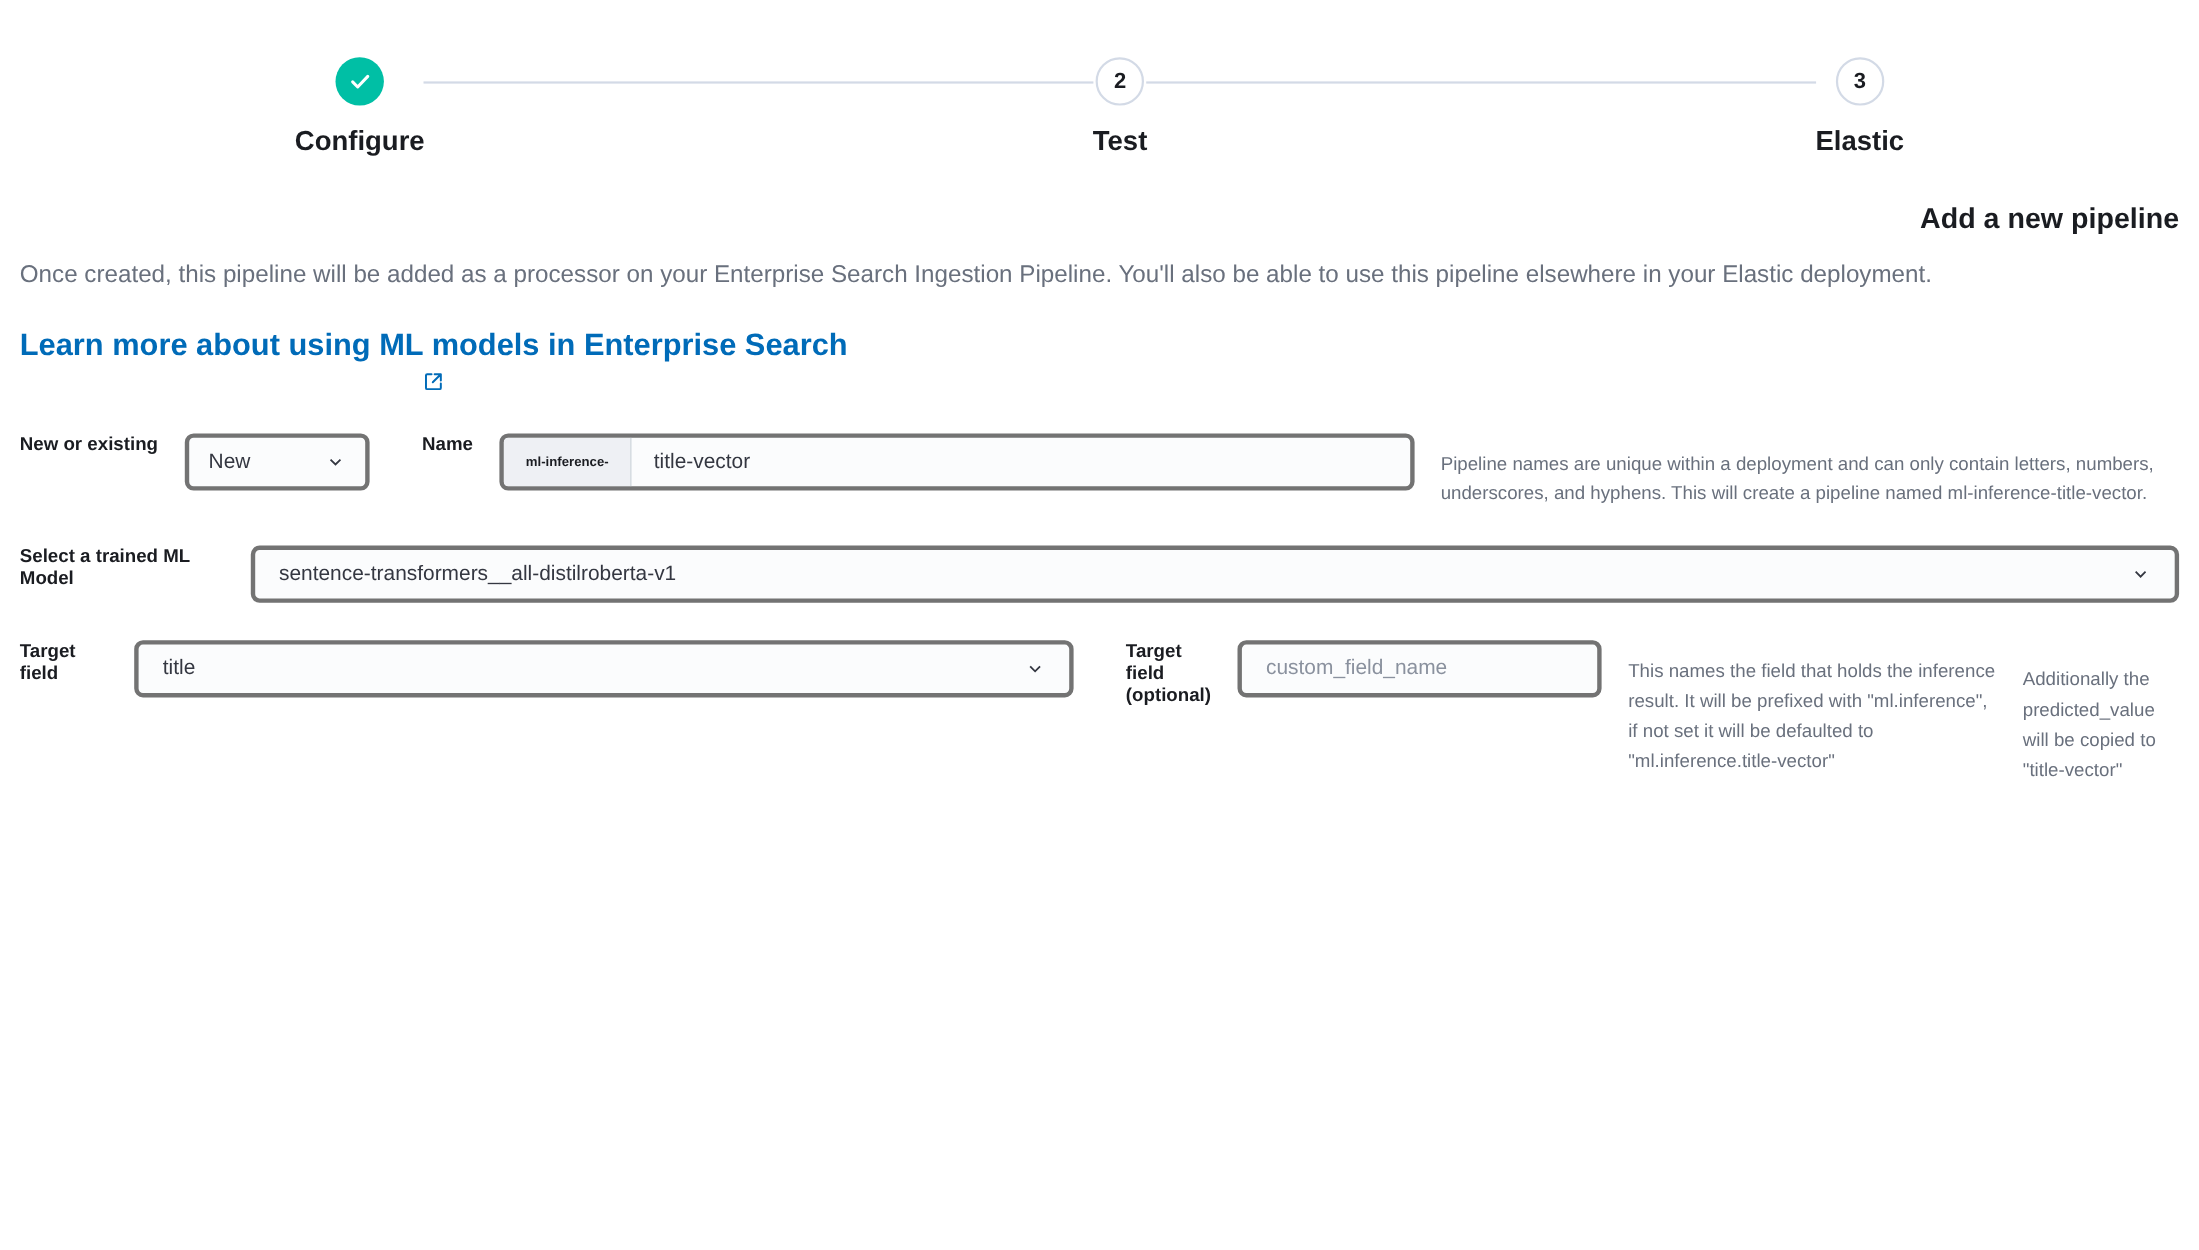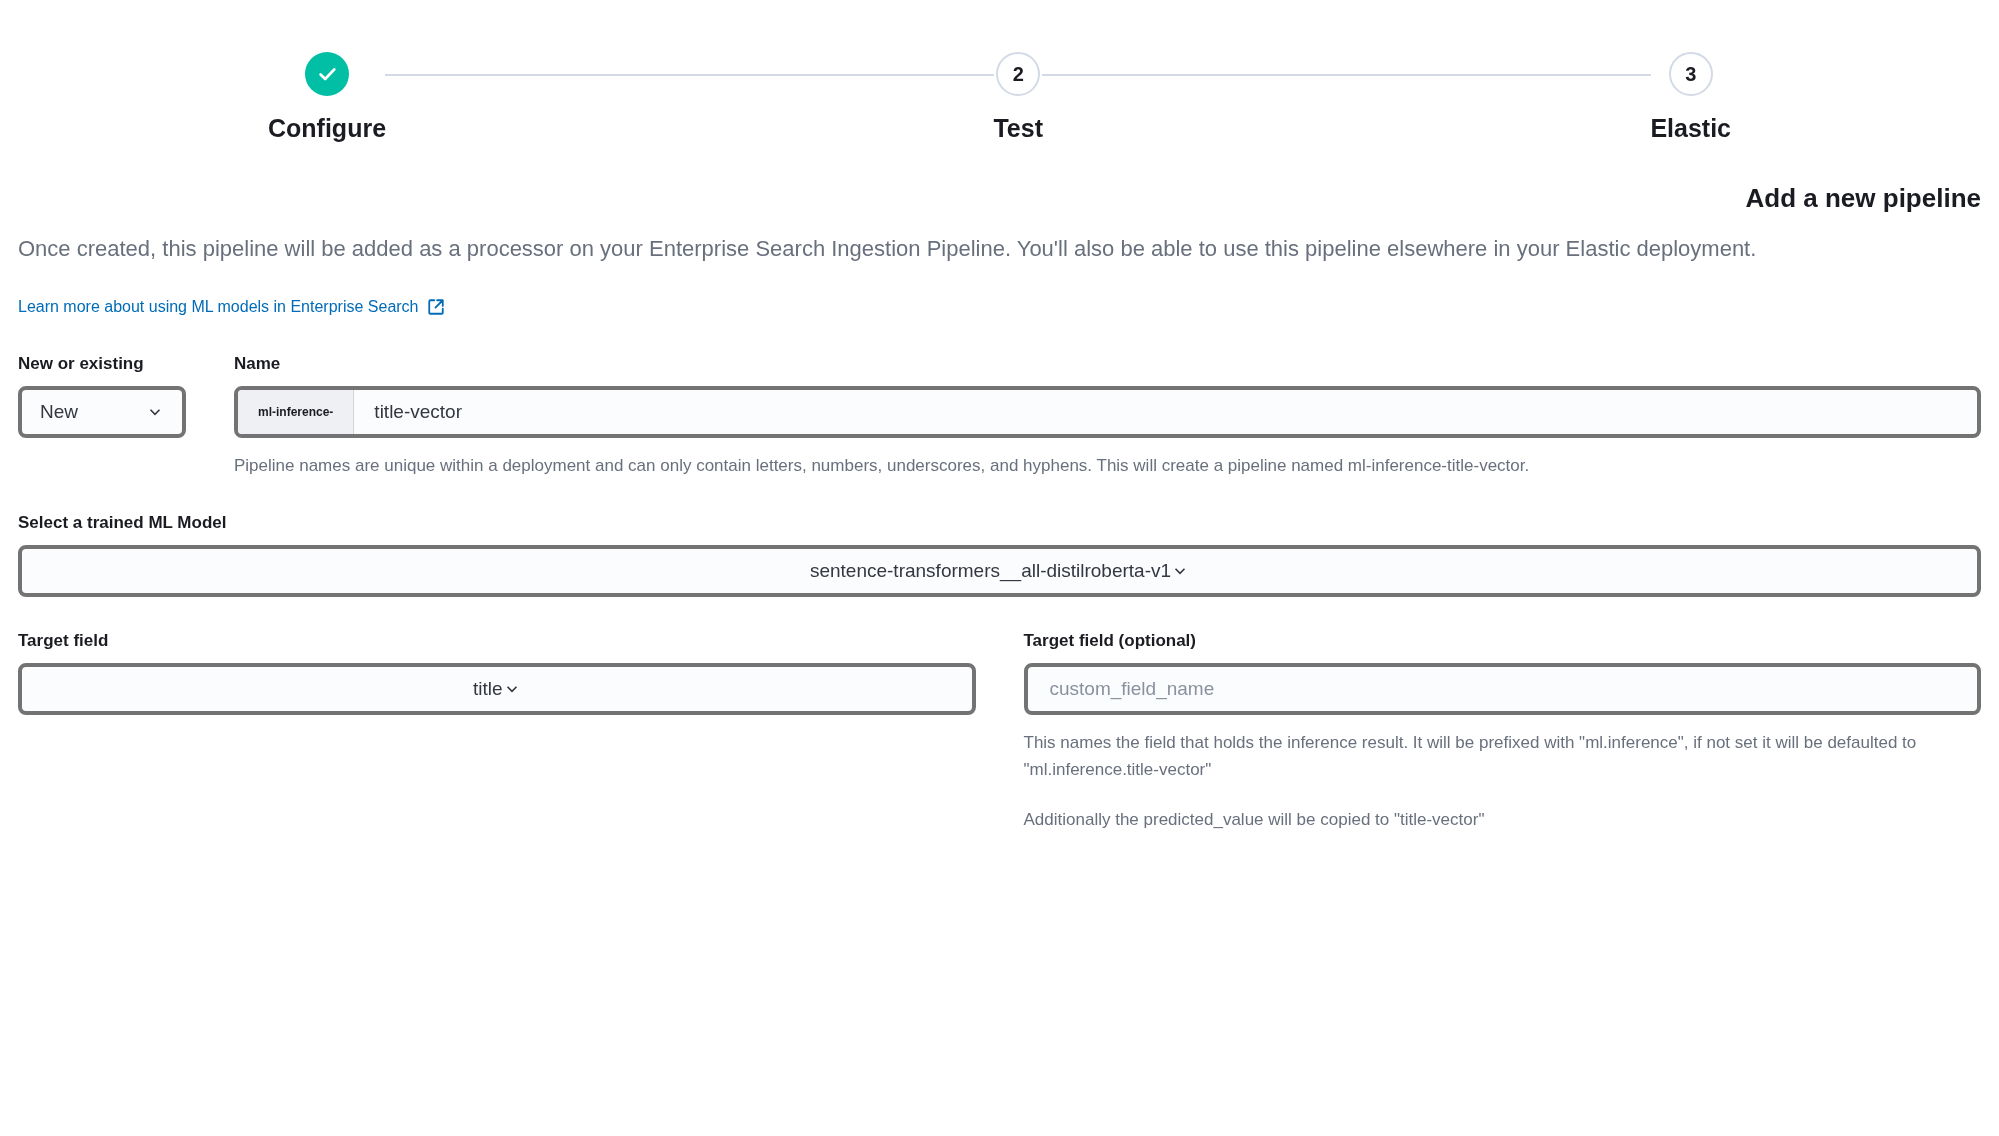--- a/index.html
+++ b/index.html
@@ -92,46 +92,48 @@
 
     .section-desc {
       font-size: 22px;
       color: #69707d;
       line-height: 1.55;
       margin-bottom: 32px;
     }
 
     .link {
       color: #006bb8;
-      font-size: 16px;
-      font-weight: 400;
+      font-size: 28px;
+      font-weight: 700;
       text-decoration: none;
       display: inline-flex;
       align-items: center;
       gap: 8px;
       margin-bottom: 38px;
+      flex-direction: column;
     }
 
     .link svg {
       width: 18px;
       height: 18px;
       fill: #006bb8;
     }
 
     
     .form-row {
       display: flex;
       gap: 48px;
       margin-bottom: 34px;
       align-items: flex-start;
     }
 
     .form-col {
       display: flex;
-      flex-direction: column;
+      flex-direction: row;
+      gap: 24px;
     }
 
     .form-col.grow {
       flex: 1;
     }
 
     .form-label {
       font-size: 17px;
       font-weight: 700;
       color: #1a1c21;
@@ -152,21 +154,21 @@
     .select {
       padding: 0 18px;
       width: 168px;
       justify-content: space-between;
       cursor: pointer;
     }
 
     .select-full {
       padding: 0 22px;
       width: 100%;
-      justify-content: center;
+      justify-content: space-between;
       cursor: pointer;
     }
 
     .chev {
       width: 18px;
       height: 18px;
     }
 
     .chev path {
       stroke: #343741;

